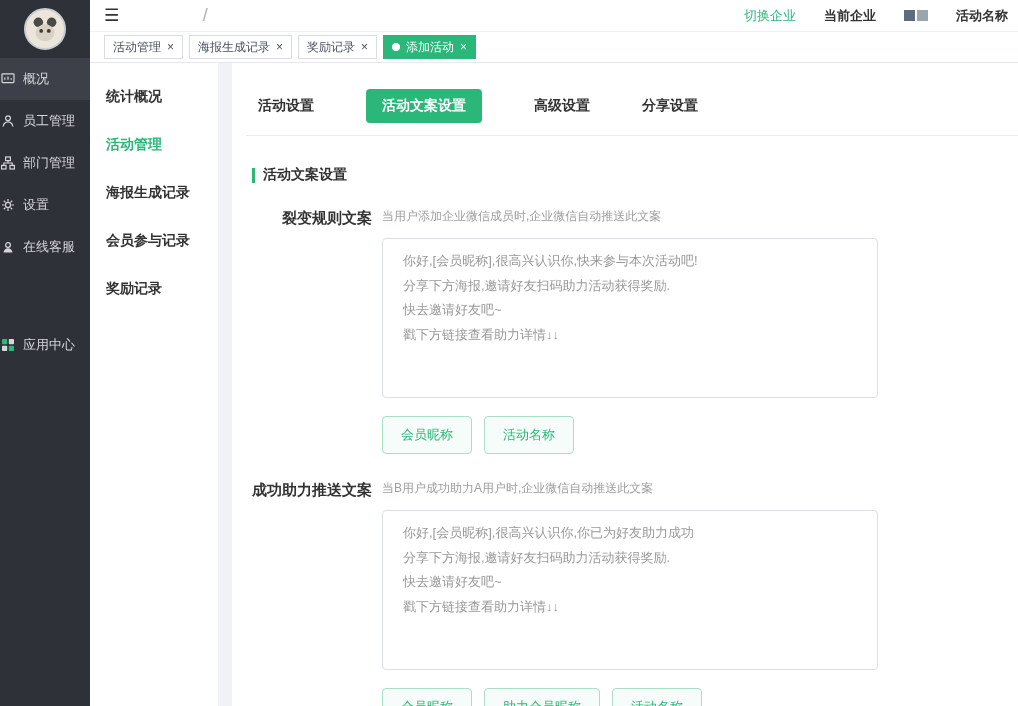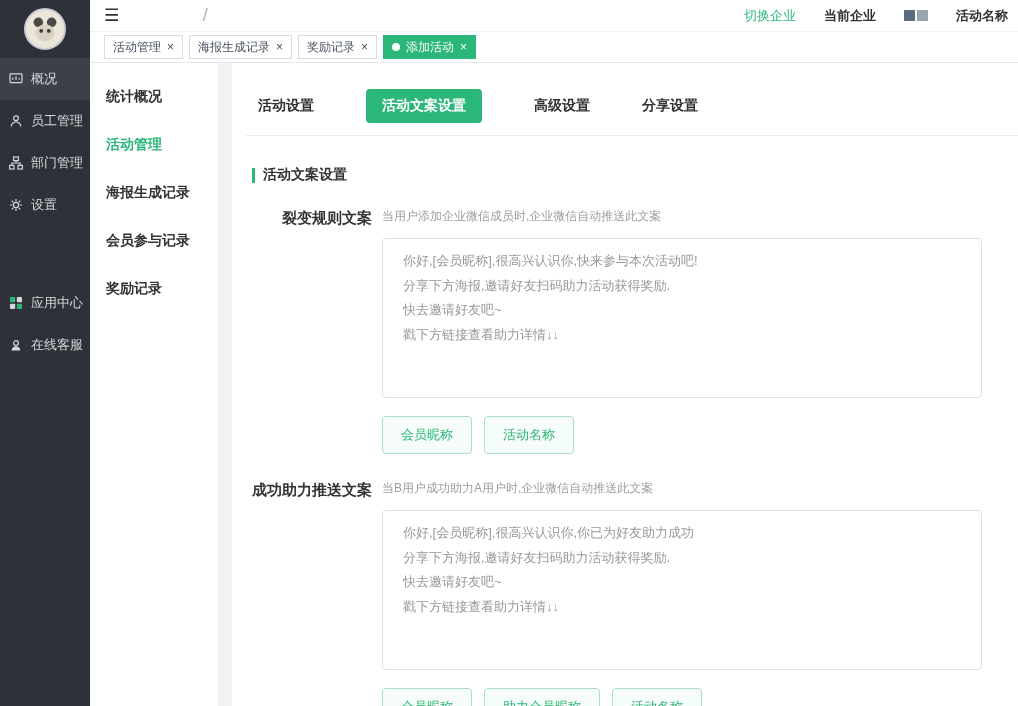--- a/index.html
+++ b/index.html
@@ -5,21 +5,21 @@
   * { box-sizing: border-box; margin: 0; padding: 0; }
   html,body { width:1018px; height:706px; overflow:hidden; }
   body { font-family:"Liberation Sans","DejaVu Sans",sans-serif; background:#f0f2f5; color:#333; }
 
   .app { display:flex; width:1018px; height:706px; }
 
   
   .dark-sidebar { width:90px; flex-shrink:0; background:#2f3138; color:#d5d7db; display:flex; flex-direction:column; }
   .logo-wrap { height:58px; display:flex; align-items:center; justify-content:center; }
   .logo { width:42px; height:42px; border-radius:50%; background:#ece6da; border:2px solid #c9cdd3; display:flex; align-items:center; justify-content:center; overflow:hidden; }
-  .nav-item { height:42px; display:flex; align-items:center; padding-left:8px; gap:7px; font-size:13px; cursor:pointer; white-space:nowrap; }
+  .nav-item { height:42px; display:flex; align-items:center; padding-left:0; gap:7px; font-size:13px; cursor:pointer; white-space:nowrap; }
   .nav-item.active { background:#3d4048; }
   .nav-item .nav-icon { width:16px; height:16px; display:inline-flex; align-items:center; justify-content:center; flex-shrink:0; }
   .nav-item.group-gap { margin-top:56px; }
   .nav-icon svg { width:16px; height:16px; }
 
   
   .right-col { flex:1; display:flex; flex-direction:column; min-width:0; }
 
   .topbar { height:32px; background:#fff; display:flex; align-items:center; padding:0 10px 0 14px; border-bottom:1px solid #f0f0f0; flex-shrink:0; }
   .hamburger { font-size:17px; color:#333; margin-right:14px; cursor:pointer; line-height:1; }
@@ -55,21 +55,21 @@
   .form-tab { cursor:pointer; padding:8px 0; white-space:nowrap; }
   .form-tab.active { background:#2bb779; color:#fff; padding:8px 16px; border-radius:4px; }
   .tabs-divider { border-bottom:1px solid #ececec; margin-top:12px; margin-left:14px; }
 
   .section-title { display:flex; align-items:center; gap:8px; margin:30px 0 0 20px; font-size:14px; font-weight:bold; color:#333; }
   .section-title .bar { width:3px; height:15px; background:#2bb779; }
 
   .form { margin-top:24px; }
   .field { display:flex; margin-bottom:26px; }
   .field-label { width:150px; flex-shrink:0; text-align:right; padding-right:10px; padding-top:1px; font-size:15px; font-weight:bold; color:#333; white-space:nowrap; }
-  .field-body { width:600px; }
+  .field-body { width:496px; }
   .hint { font-size:12px; color:#9d9d9d; margin-bottom:13px; }
   .field textarea { width:100%; height:160px; border:1px solid #dcdfe6; border-radius:4px; padding:10px 20px; font-size:13px; color:#999; line-height:1.9; resize:none; outline:none; font-family:"Liberation Sans","DejaVu Sans",sans-serif; background:#fff; }
   .btn-row { margin-top:14px; display:flex; gap:12px; }
   .tag-btn { padding:9px 18px; font-size:13px; color:#2bb779; background:#f6fcf9; border:1px solid #a9dfc8; border-radius:4px; cursor:pointer; white-space:nowrap; }
 </style>
 </head>
 <body>
 
 <div class="app">
 
@@ -118,39 +118,39 @@
       </div>
       <div class="nav-item">
         <span class="nav-icon">
           <svg viewBox="0 0 20 20" fill="none" stroke="#d5d7db" stroke-width="1.5">
               <circle cx="10" cy="10" r="3.2"></circle>
               <path d="M10 2.5v3M10 14.5v3M2.5 10h3M14.5 10h3M4.7 4.7l2.1 2.1M13.2 13.2l2.1 2.1M15.3 4.7l-2.1 2.1M6.8 13.2l-2.1 2.1"></path>
             </svg>
         </span>
         <span>设置</span>
       </div>
+      <div class="nav-item">
+        <span class="nav-icon">
+          <svg viewBox="0 0 20 20" fill="none" stroke="#d5d7db" stroke-width="1.5">
+              <circle cx="10" cy="7.5" r="3"></circle>
+              <path d="M4.5 17c0-3 2.5-5.5 5.5-5.5s5.5 2.5 5.5 5.5" fill="#d5d7db" stroke="none"></path>
+            </svg>
+        </span>
+        <span>在线客服</span>
+      </div>
       <div class="nav-item group-gap">
         <span class="nav-icon">
           <svg viewBox="0 0 20 20">
               <rect x="2.5" y="2.5" width="6.5" height="6.5" rx="1" fill="#2bb779"></rect>
               <rect x="11" y="2.5" width="6.5" height="6.5" rx="1" fill="#d5d7db"></rect>
               <rect x="2.5" y="11" width="6.5" height="6.5" rx="1" fill="#d5d7db"></rect>
               <rect x="11" y="11" width="6.5" height="6.5" rx="1" fill="#2bb779"></rect>
             </svg>
         </span>
         <span>应用中心</span>
-      </div>
-      <div class="nav-item">
-        <span class="nav-icon">
-          <svg viewBox="0 0 20 20" fill="none" stroke="#d5d7db" stroke-width="1.5">
-              <circle cx="10" cy="7.5" r="3"></circle>
-              <path d="M4.5 17c0-3 2.5-5.5 5.5-5.5s5.5 2.5 5.5 5.5" fill="#d5d7db" stroke="none"></path>
-            </svg>
-        </span>
-        <span>在线客服</span>
       </div>
     </nav>
   </aside>
 
   <div class="right-col">
 
     <header class="topbar">
       <span class="hamburger">☰</span>
       <nav class="breadcrumb">
         <span>企业微信好友裂变</span>

